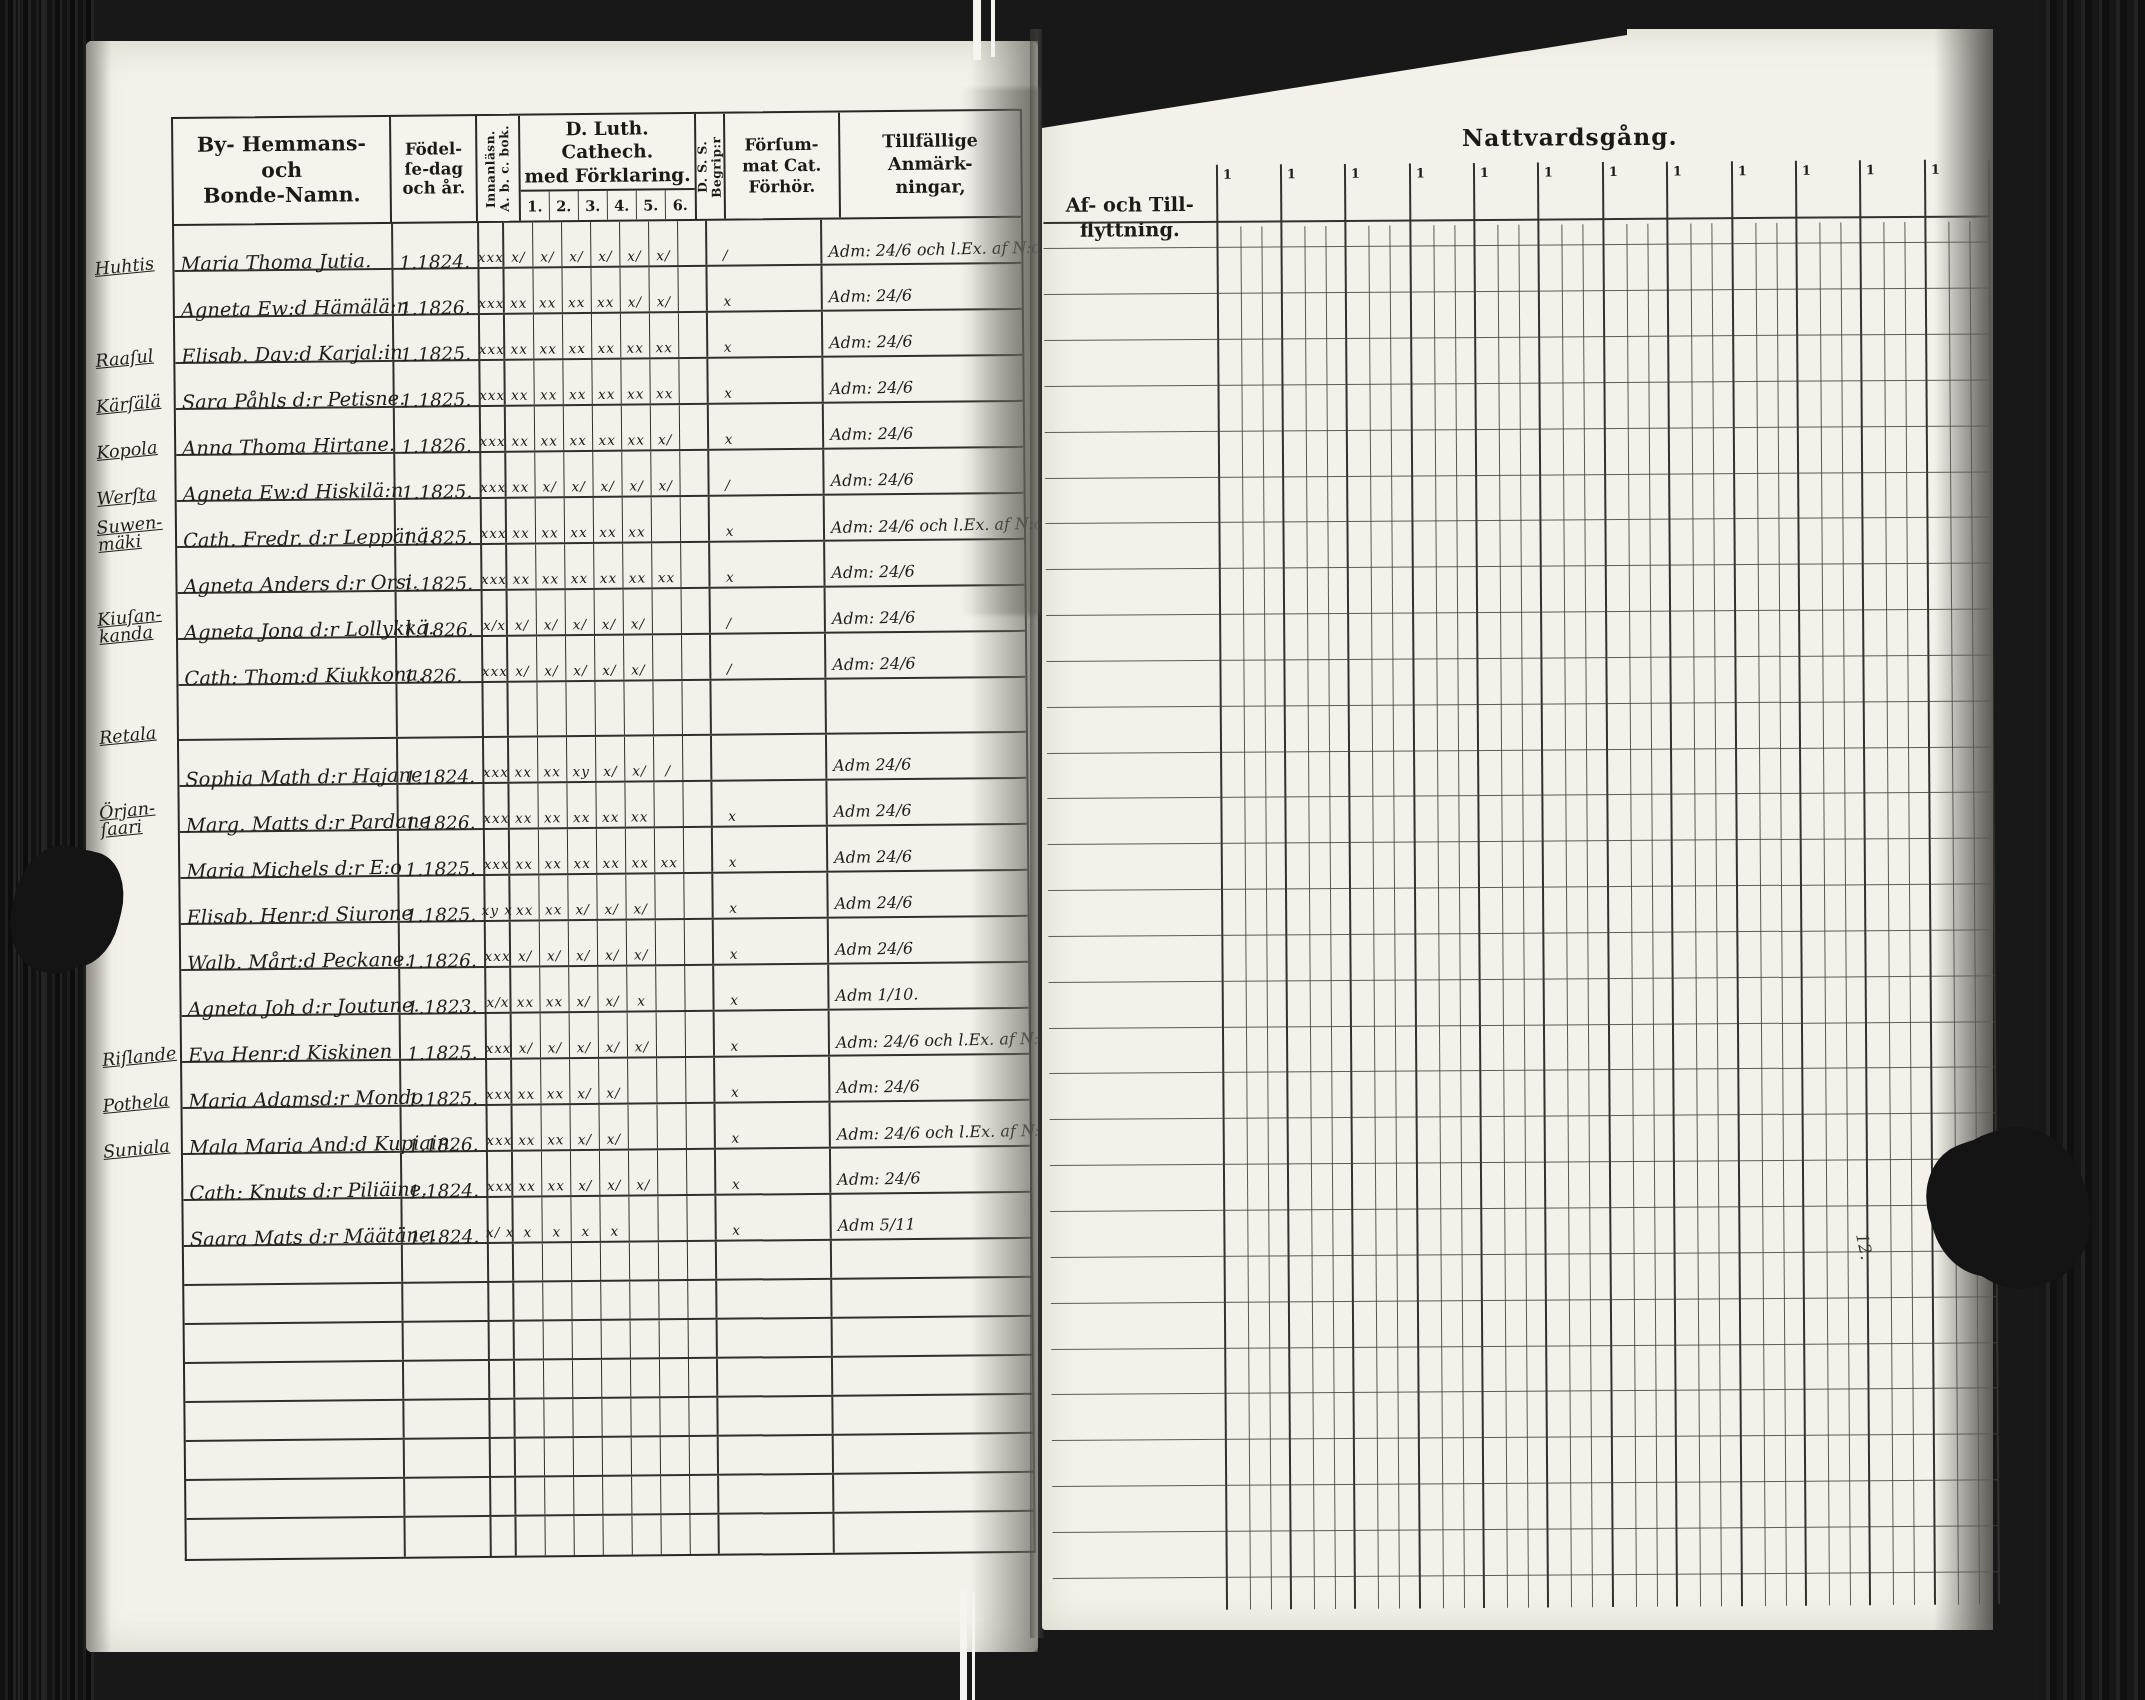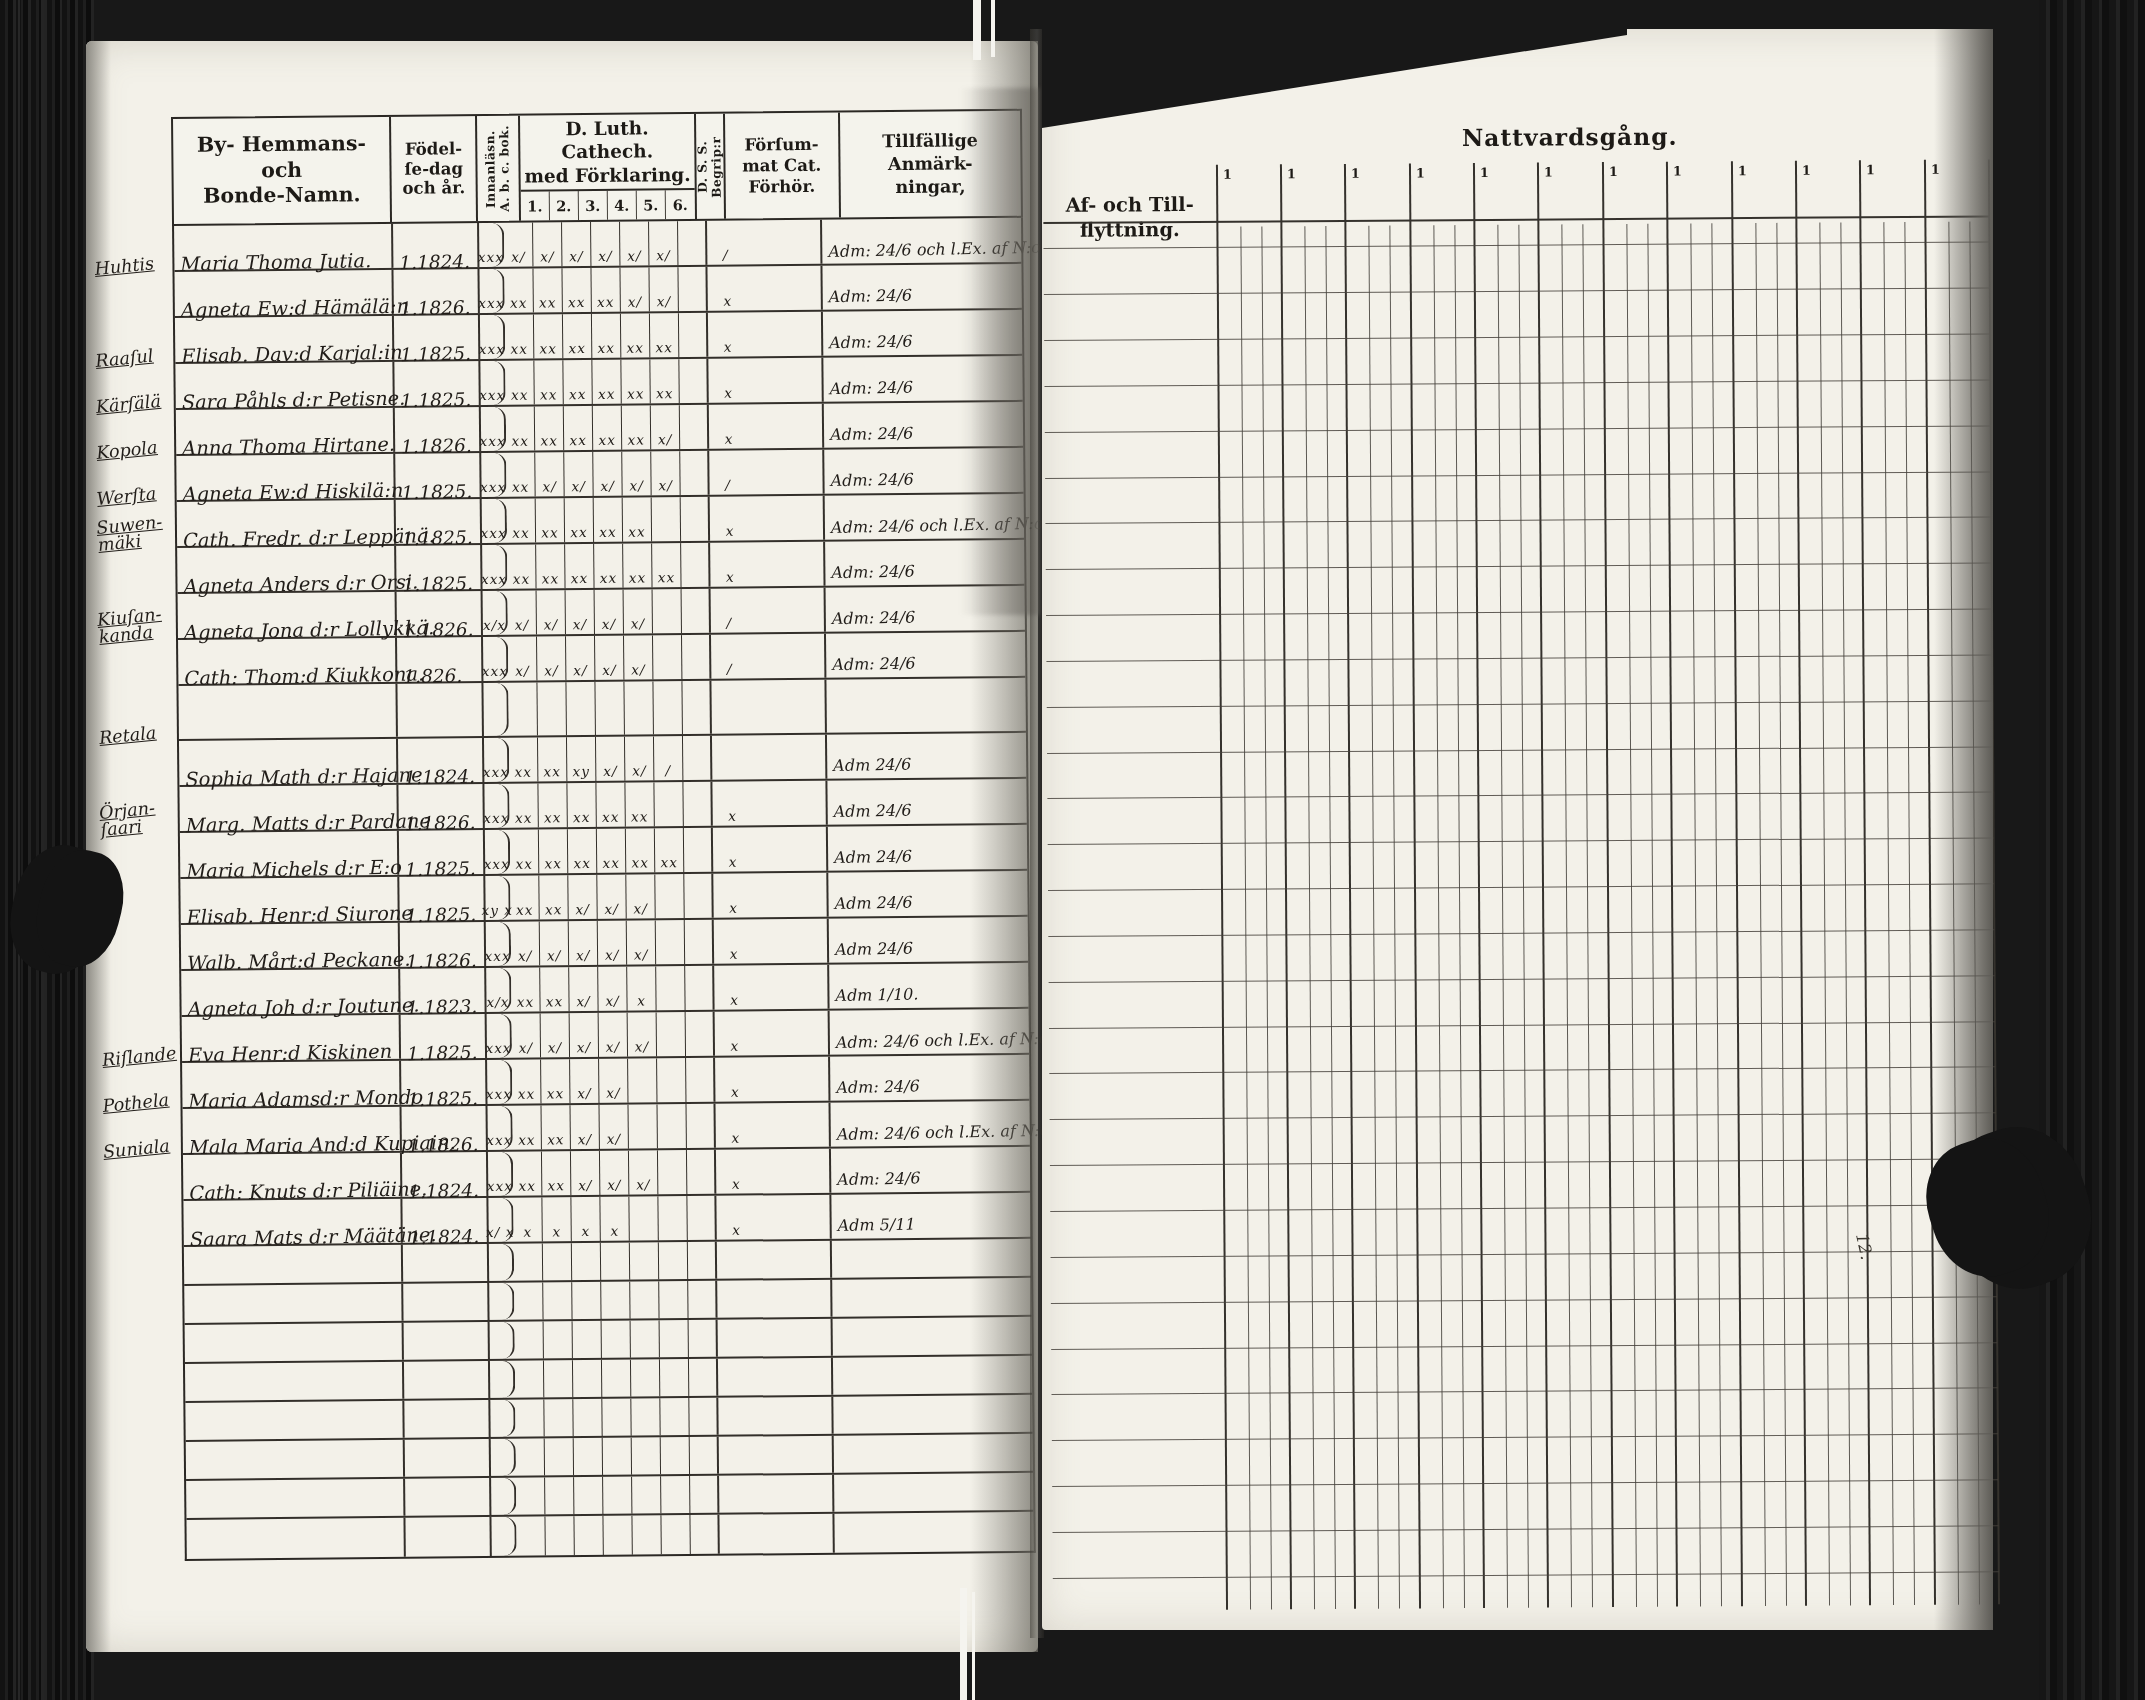--- a/index.html
+++ b/index.html
@@ -59,21 +59,21 @@
         font-size:18.5px;line-height:1.25;white-space:pre-line;}
   .cath-nums{height:31px;display:flex;border-top:2px solid #2b2824;box-sizing:border-box;}
   .cath-nums span{width:29px;display:flex;align-items:center;justify-content:center;
         font-size:14.6px;font-weight:bold;border-right:1.5px solid #423e38;box-sizing:border-box;}
   .cath-nums span:last-child{border-right:none;}
   #left-rows{border:2.9px solid #2b2824;border-top:none;box-sizing:border-box;}
   .lrow{display:flex;position:relative;border-bottom:2px solid #332f2a;box-sizing:border-box;}
   .lrow:last-child{border-bottom:none;}
   .c{border-right:2px solid #332f2a;box-sizing:border-box;position:relative;}
   .c:last-child{border-right:none;}
-  .c.names{width:219px;} .c.birth{width:86px;} .c.reading{width:25px;border-radius:17px;}
+  .c.names{width:219px;} .c.birth{width:86px;} .c.reading{width:25px;}
   .c.cat{width:29px;border-right-width:1.5px;} .c.dss{width:29px;}
   .c.missed{width:115px;} .c.remark{width:181px;}
   .hand{font-family:"DejaVu Serif",serif;font-style:italic;color:#211d19;}
   .ht{position:absolute;bottom:-4.9px;left:5.9px;white-space:nowrap;font-size:19.5px;
       transform:rotate(-0.6deg);}
   .c.birth .ht{font-size:18.5px;}
   .c.reading .ht,.c.cat .ht,.c.missed .ht{font-size:13.7px;left:50%;transform:translateX(-50%);bottom:2px;letter-spacing:1px;}
   .c.missed .ht{left:15.6px;transform:none;}
   .c.remark .ht{font-size:16px;bottom:3.9px;}
   .margin-note{position:absolute;left:-80px;bottom:-3.9px;width:76px;font-size:17.6px;

